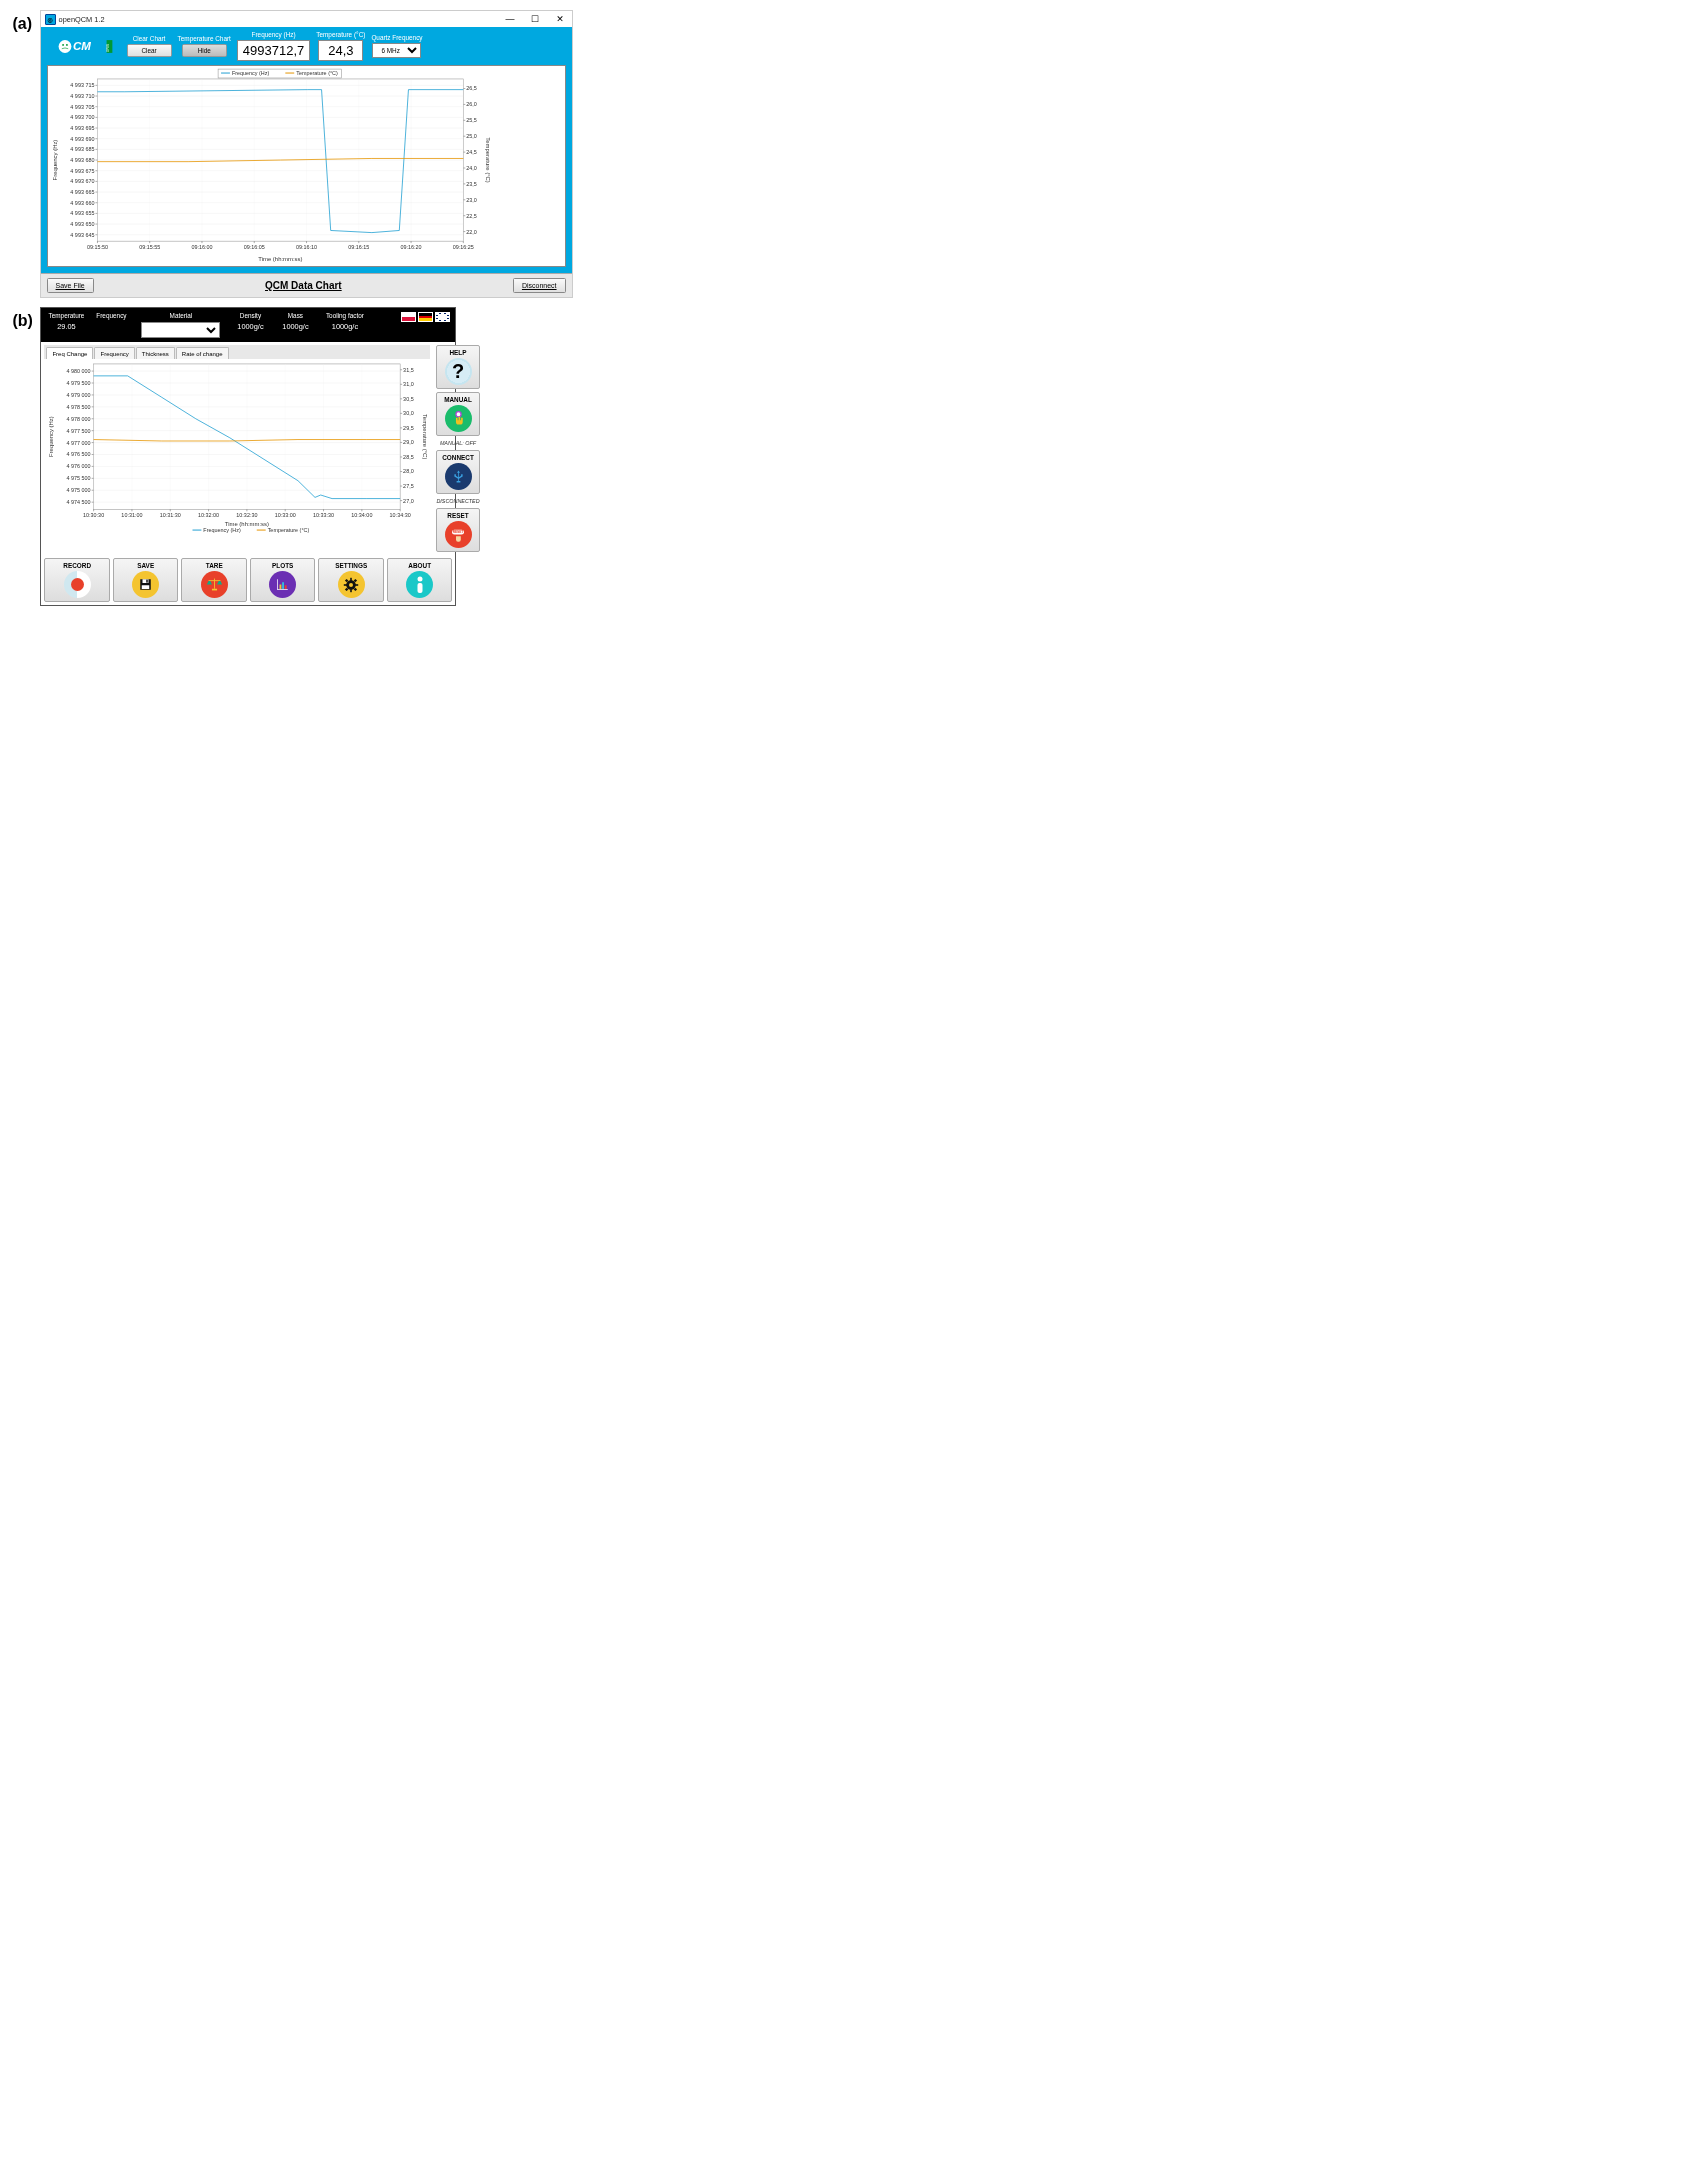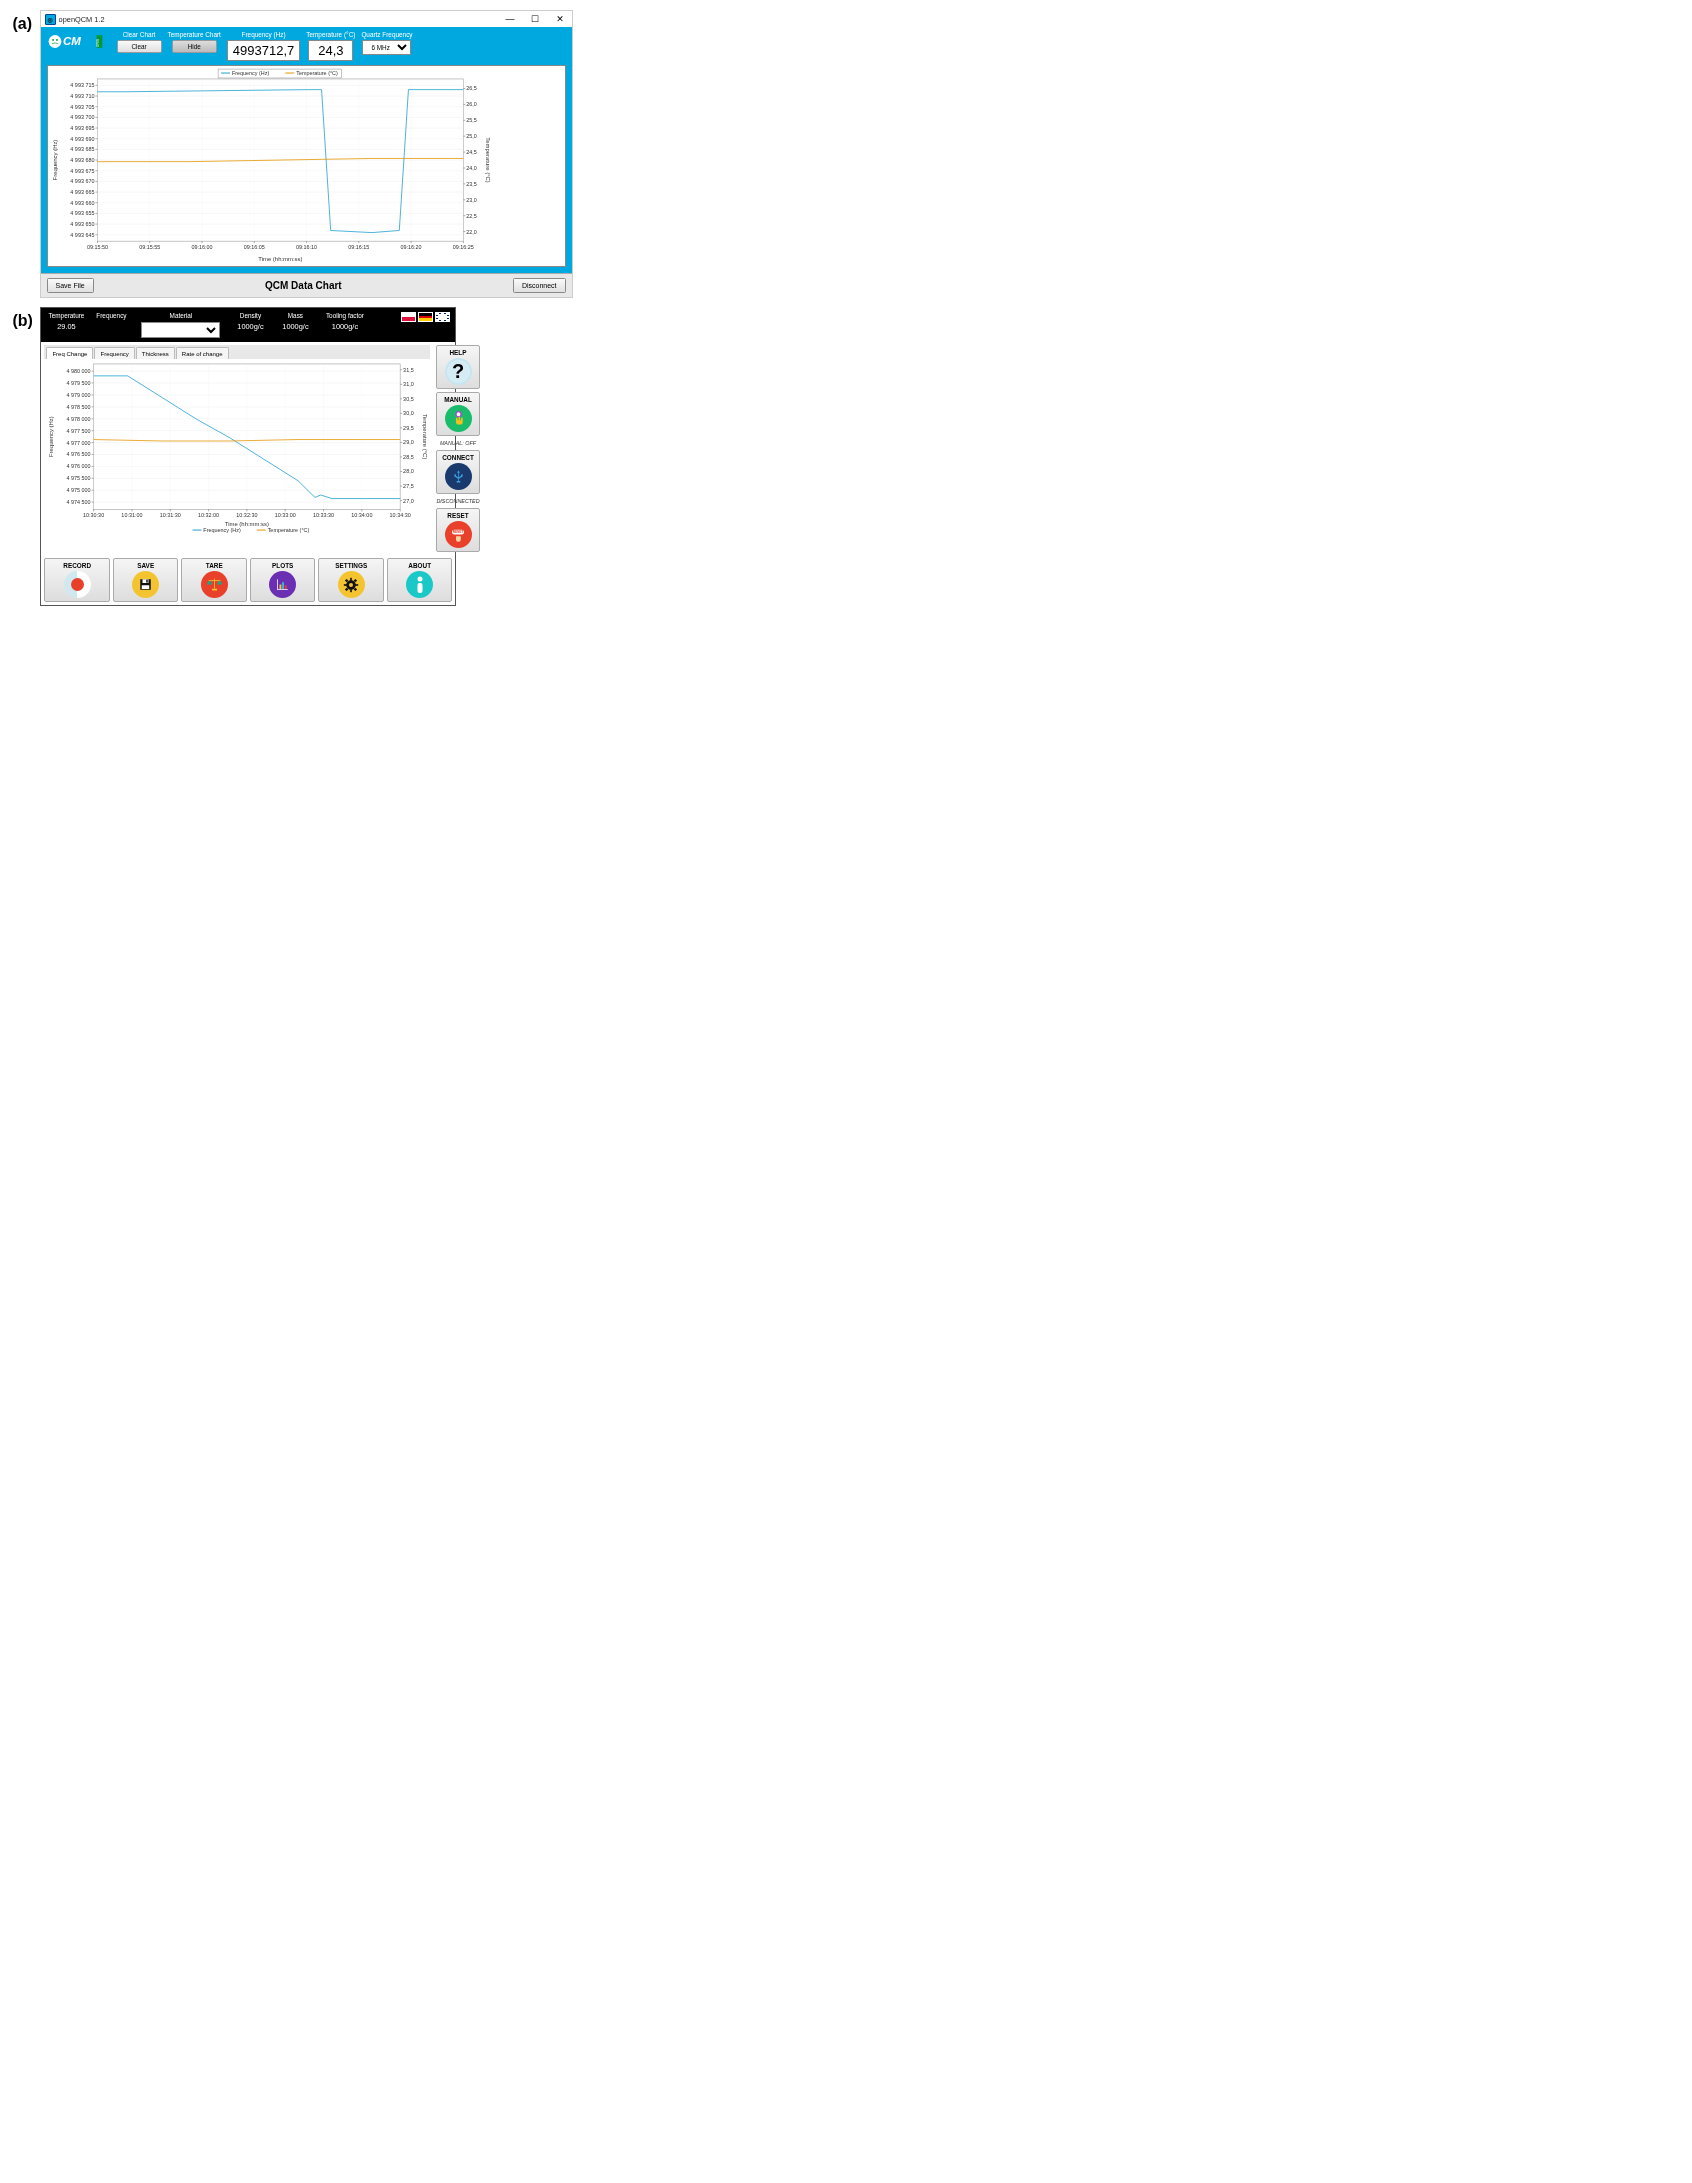--- a/index.html
+++ b/index.html
@@ -8,33 +8,33 @@
 .row { display: flex; align-items: flex-start; }
 
 
 .window-a { border: 0.5px solid #ccc; width: 533px; margin-left: 5px; }
 .titlebar { display: flex; align-items: center; height: 16px; background: #fff; padding: 0 4px; }
 .titlebar .logo-sm { width: 11px; height: 11px; background: #00a8e0; border: 0.5px solid #049; display: flex; align-items: center; justify-content: center; color: #000; border-radius: 1px; margin-right: 3px; font-weight: bold; font-size: 6px; }
 .titlebar .title { font-size: 7.4px; color: #222; }
 .titlebar .win-btns { margin-left: auto; display: flex; gap: 10px; font-size: 9px; }
 .titlebar .win-btn { width: 15px; text-align: center; cursor: pointer; }
 
-.header-a { background: #00a8e0; padding: 4px 6px; display: flex; align-items: flex-start; gap: 6px; }
+.header-a { background: #00a8e0; padding: 4px 16px; display: flex; align-items: center; gap: 6px; }
 .logo-big { width: 64px; height: 21px; display:flex; align-items:center; }
 .logo-big svg { width:100%; height:100%; }
 .hdr-group { display: flex; flex-direction: column; align-items: center; gap: 2px; color: #fff; font-size: 6.4px; }
 .hdr-group .btn { background: linear-gradient(#fafafa,#e0e0e0); border:0.5px solid #999; border-radius:1.5px; padding:2px 9px; font-size:6.4px; color:#000; cursor:pointer; min-width:45px; text-align:center; }
 .hdr-group .btn.active { background: linear-gradient(#ddd,#bbb); }
 .hdr-group .display { background:#fff; border:0.5px solid #888; padding:2px 5px; font-size:13px; min-width:45px; text-align:center; color:#000; }
 .hdr-group select { background:#fff; border:0.5px solid #888; padding:2px 4px; font-size:6.4px; min-width:49px; }
 
 .chart-frame-a { background:#00a8e0; padding: 0 6px 6px 6px; }
 .chart-box-a { background:#fff; border:0.5px solid #888; }
 
-.footer-a { background:#e8e8e8; border-top:0.5px solid #aaa; padding:4px 6px; display:flex; align-items:center; }
+.footer-a { background:#e8e8e8; border-top:0.5px solid #aaa; padding:4px 6px; display:flex; align-items:center;text-decoration:underline; }
 .footer-a .btn { background: linear-gradient(#fafafa,#e0e0e0); border:0.5px solid #888; border-radius:1.5px; padding:3px 8px; font-size:7px; cursor:pointer; }
 .footer-a .title { flex:1; text-align:center; font-size:10px; font-weight:bold; }
 
 
 .window-b { width: 416px; margin-left: 5px; border:0.5px solid #555; background:#fff; }
 .header-b { background:#000; color:#fff; padding:4px 5px; display:flex; align-items:flex-start; gap:5px; }
 .hb-col { display:flex; flex-direction:column; align-items:center; gap:3px; font-size:6.4px; }
 .hb-col .val { font-size:7.4px; min-height:10px; }
 .hb-col select { background:#fff; border:0.5px solid #888; padding:2.5px 25px 2.5px 5px; font-size:6.4px; min-width:79px; color:#000; }
 .flags { margin-left:auto; display:flex; gap:2px; }

